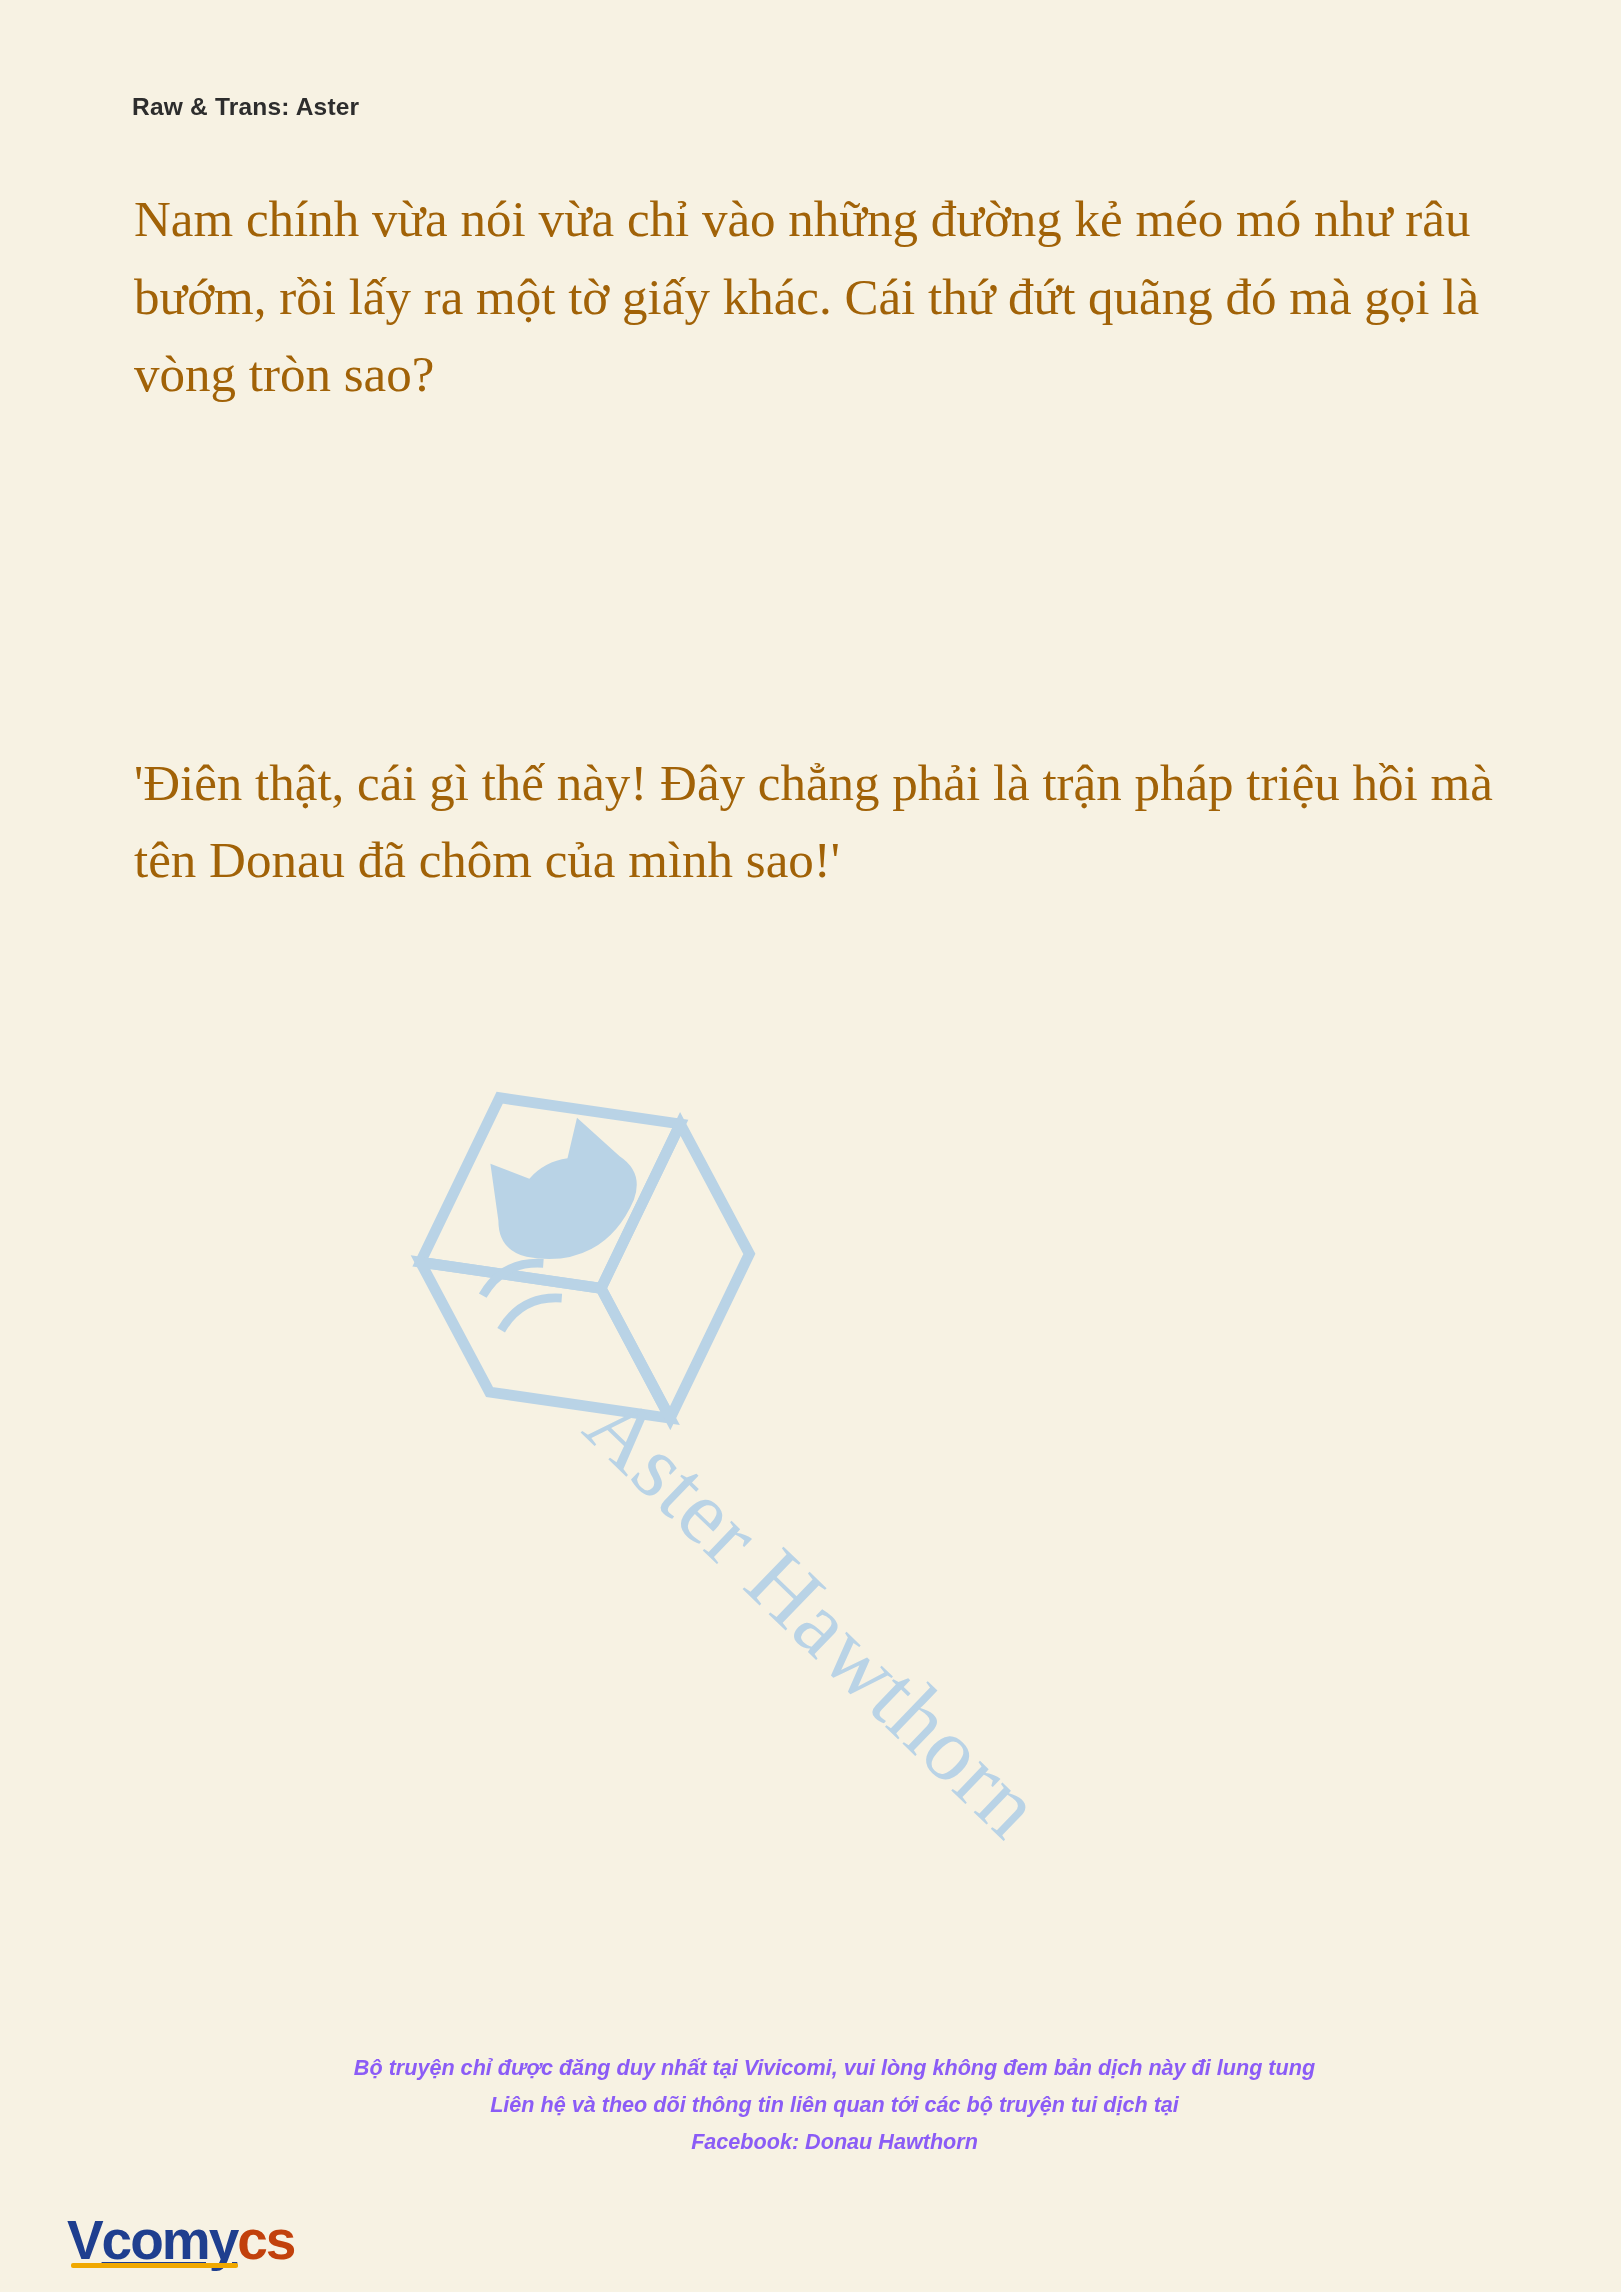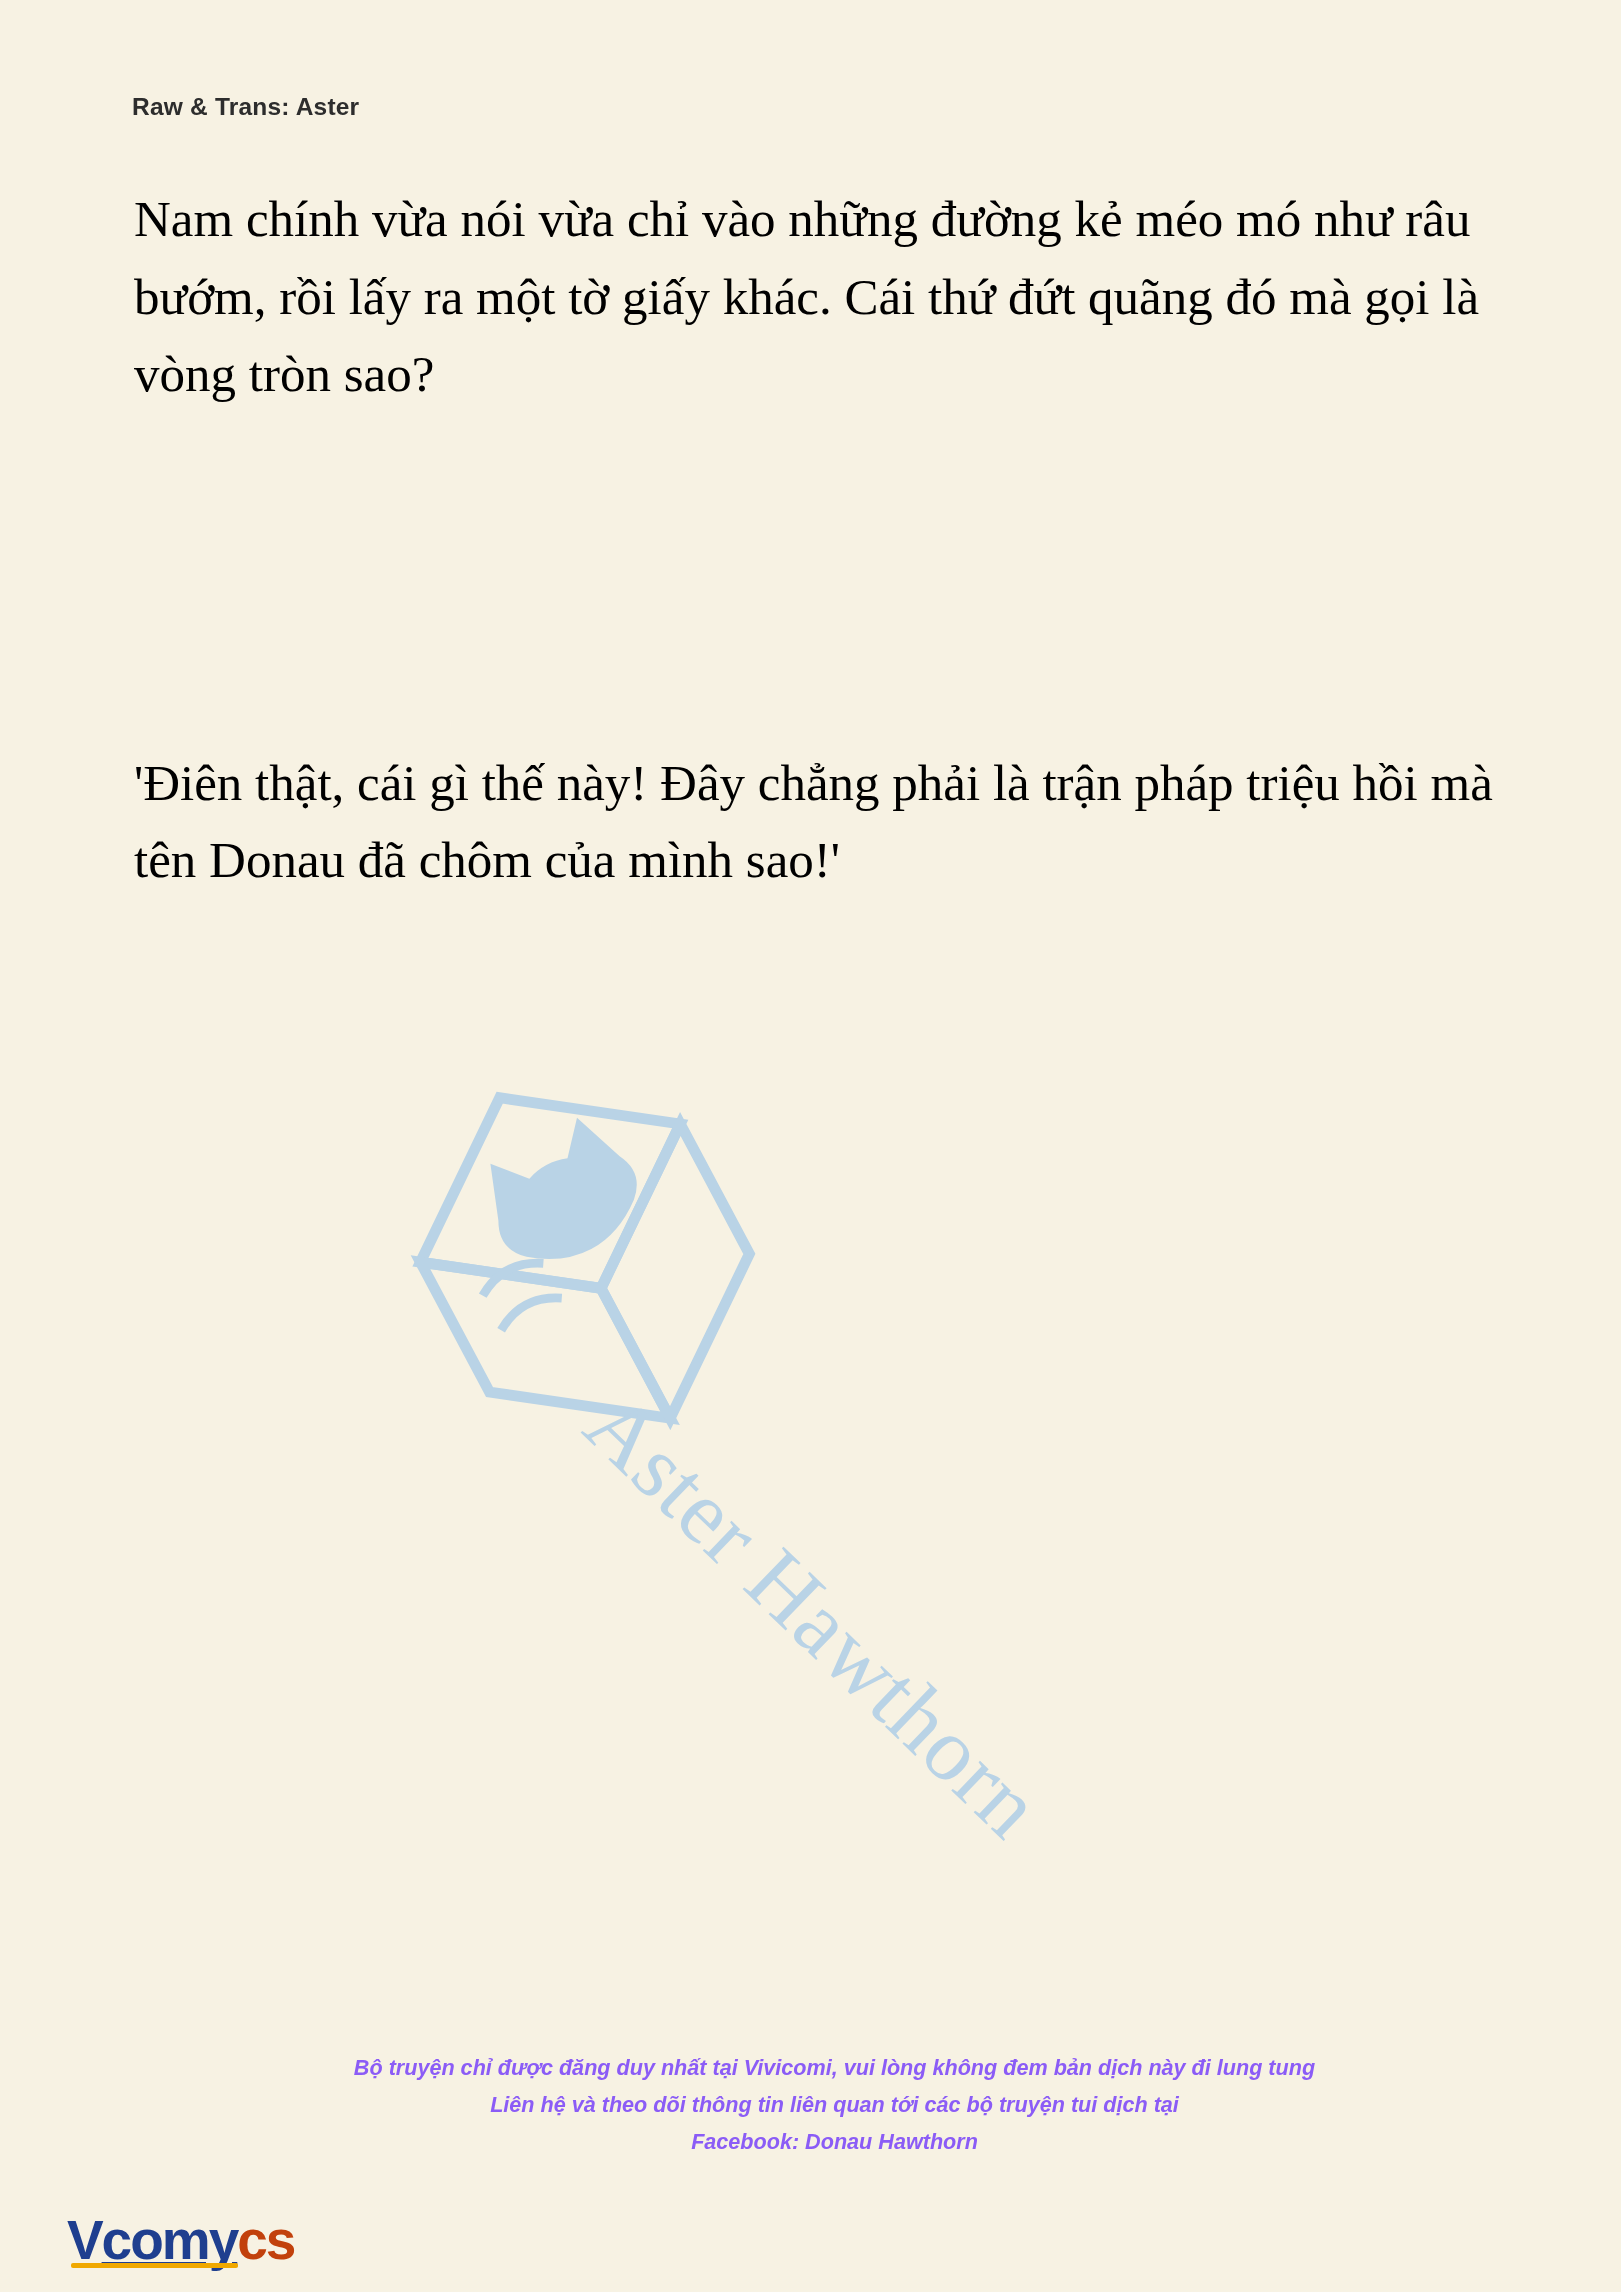--- a/index.html
+++ b/index.html
@@ -69,21 +69,21 @@
   
   .content {
     position: absolute;
     left: 110px;
     top: 181px;
     width: 1411px;
   }
   .para {
     font-size: 51px;
     line-height: 1.52;
-    color: #000000;
+    color: #a16207;
     margin: 0 0 1px 0;
     font-family: "Liberation Serif", serif;
   }
   .spacer-lg { height: 147px; }
   .spacer-xl { height: 165px; }
 
   
   .footer-note {
     position: absolute;
     left: 0;

